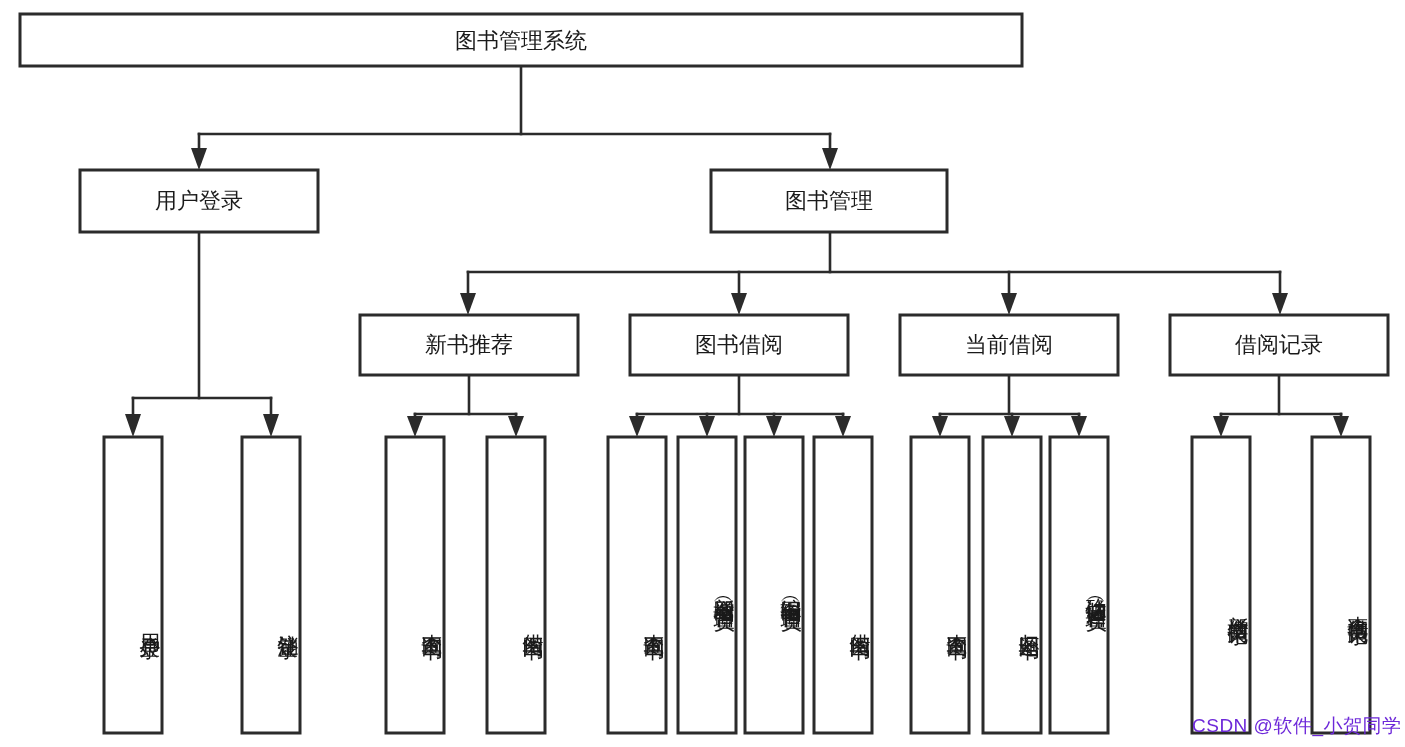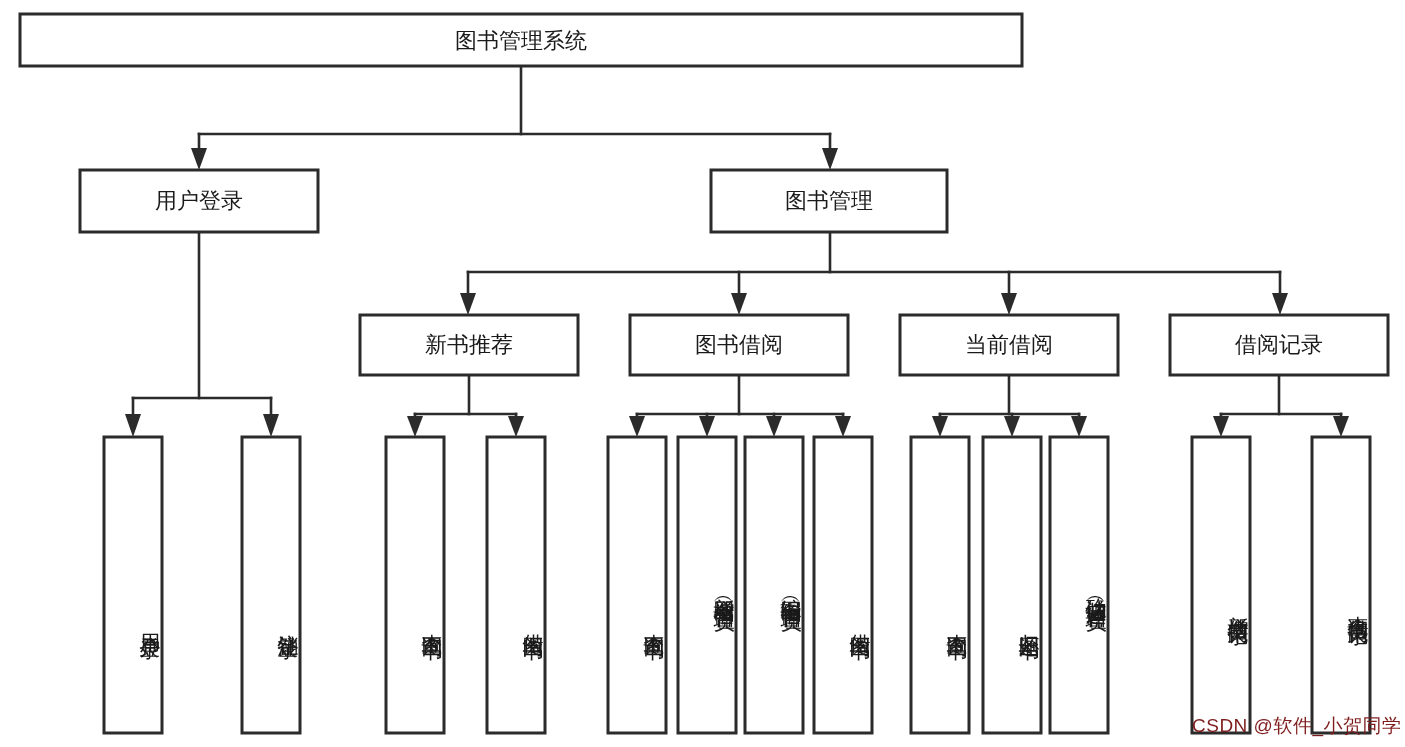--- a/index.html
+++ b/index.html
@@ -61,21 +61,21 @@
     display: flex;
     align-items: flex-start;
     justify-content: center;
     white-space: nowrap;
     pointer-events: none;
   }
   .watermark {
     position: absolute;
     font-family: "Liberation Sans", "DejaVu Sans", sans-serif;
     font-size: 19px;
-    color: #7f1d1d;
+    color: #6d28d9;
     white-space: nowrap;
     left: 1192px;
     top: 713px;
     letter-spacing: 0.5px;
   }
 </style>
 </head>
 <body>
 
 <div id="diagram-root">

